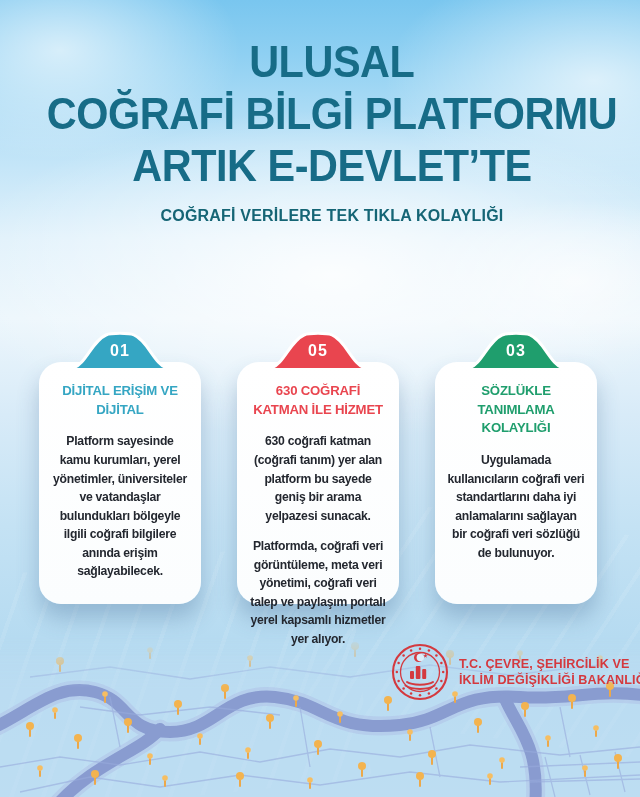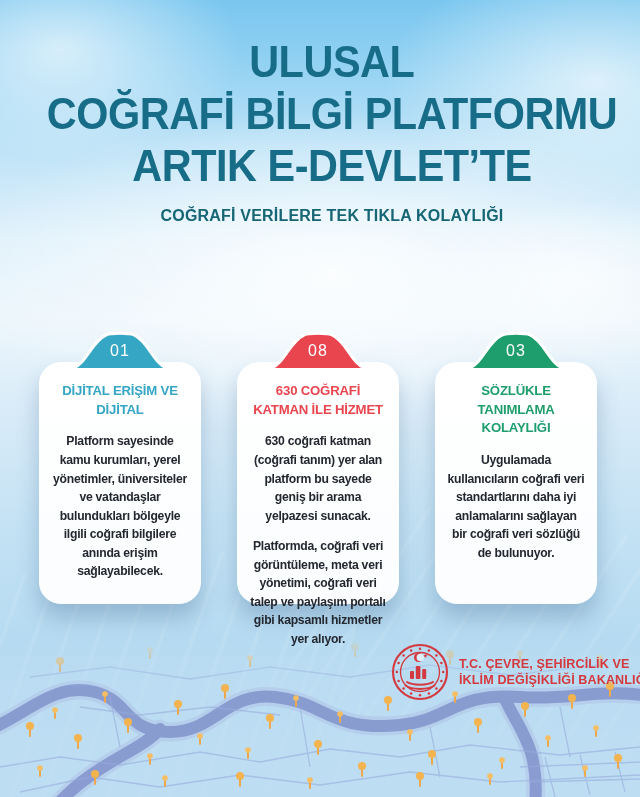--- a/index.html
+++ b/index.html
@@ -25,21 +25,21 @@
   .intro{position:absolute;left:50%;top:233px;width:492px;transform:translateX(-50%);margin:0;text-align:center;
     color:#141b24;font-size:13.8px;line-height:1.58;font-weight:bold;}
   .intro .q{font-weight:bold;color:#0c131c;}
 
   
   .card{position:absolute;top:362px;width:162px;height:242px;background:linear-gradient(180deg,#ffffff,#fbfdfe);
     border-radius:22px;box-shadow:0 14px 22px rgba(55,95,140,.30);text-align:center;}
   .card.pos-1{left:39px;} .card.pos-2{left:237px;} .card.pos-3{left:435px;}
   .dome-wrap{position:absolute;left:50%;top:-33px;width:100px;height:40px;transform:translateX(-50%);}
   .dome{position:absolute;inset:0;width:100px;height:40px;}
-  .dome-num{position:absolute;left:0;right:0;top:13px;text-align:center;color:#fff;font-size:16px;font-weight:normal;letter-spacing:1px;}
+  .dome-num{position:absolute;left:0;right:0;top:13px;text-align:center;color:#fff;font-size:16px;font-weight:bold;letter-spacing:1px;}
   .card-title{margin:20px 10px 0;font-size:13.2px;line-height:1.42;font-weight:bold;letter-spacing:-.2px;}
   .card-title span{display:block;}
   .card-body{margin:13px 12px 0;color:#23272f;font-size:12.2px;line-height:1.52;font-weight:bold;letter-spacing:-.25px;}
   .card-body p{margin:0 0 12px;}
 
   
   .footer-logo{position:absolute;left:390px;top:642px;display:flex;align-items:center;}
   .emblem{width:60px;height:60px;flex:0 0 auto;}
   .ministry-text{margin-left:9px;color:#d4393f;font-weight:bold;font-size:12.6px;line-height:1.28;letter-spacing:.1px;text-align:left;}
   .ministry-text span{display:block;white-space:nowrap;}
@@ -285,29 +285,29 @@
       <p>Platform sayesinde kamu kurumları, yerel yönetimler, üniversiteler ve vatandaşlar bulundukları bölgeyle ilgili coğrafi bilgilere anında erişim sağlayabilecek.</p>
     </div>
   </section>
 
   <section class="card pos-2">
     <div class="dome-wrap">
       <svg class="dome" viewBox="0 0 100 40" aria-hidden="true">
         <path d="M3,39 C16,35 22,12 36,6 C41,3.8 59,3.8 64,6 C78,12 84,35 97,39 Z" fill="#e9454f"></path>
         <path d="M3,39 C16,35 22,12 36,6 C41,3.8 59,3.8 64,6 C78,12 84,35 97,39" fill="none" stroke="#ffffff" stroke-width="3" stroke-linecap="round"></path>
       </svg>
-      <span class="dome-num">08</span>
+      <span class="dome-num">05</span>
     </div>
     <h3 class="card-title" style="color: rgb(233, 69, 79);">
       <span>630 COĞRAFİ</span>
       <span>KATMAN İLE HİZMET</span>
     </h3>
     <div class="card-body">
       <p>630 coğrafi katman (coğrafi tanım) yer alan platform bu sayede geniş bir arama yelpazesi sunacak.</p>
-      <p>Platformda, coğrafi veri görüntüleme, meta veri yönetimi, coğrafi veri talep ve paylaşım portalı gibi kapsamlı hizmetler yer alıyor.</p>
+      <p>Platformda, coğrafi veri görüntüleme, meta veri yönetimi, coğrafi veri talep ve paylaşım portalı yerel kapsamlı hizmetler yer alıyor.</p>
     </div>
   </section>
 
   <section class="card pos-3">
     <div class="dome-wrap">
       <svg class="dome" viewBox="0 0 100 40" aria-hidden="true">
         <path d="M3,39 C16,35 22,12 36,6 C41,3.8 59,3.8 64,6 C78,12 84,35 97,39 Z" fill="#1f9e6d"></path>
         <path d="M3,39 C16,35 22,12 36,6 C41,3.8 59,3.8 64,6 C78,12 84,35 97,39" fill="none" stroke="#ffffff" stroke-width="3" stroke-linecap="round"></path>
       </svg>
       <span class="dome-num">03</span>

